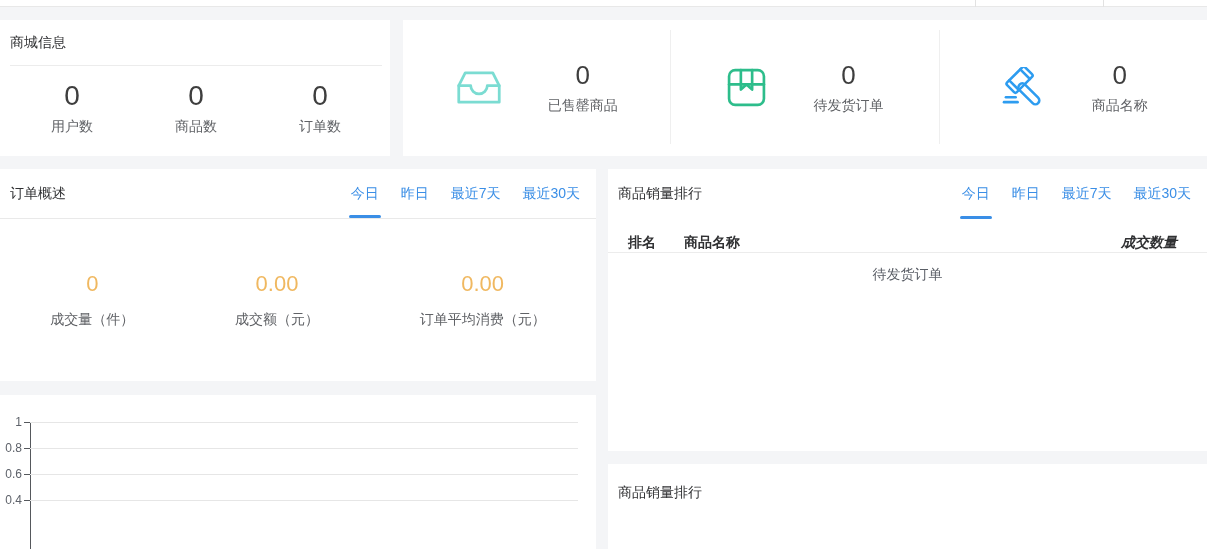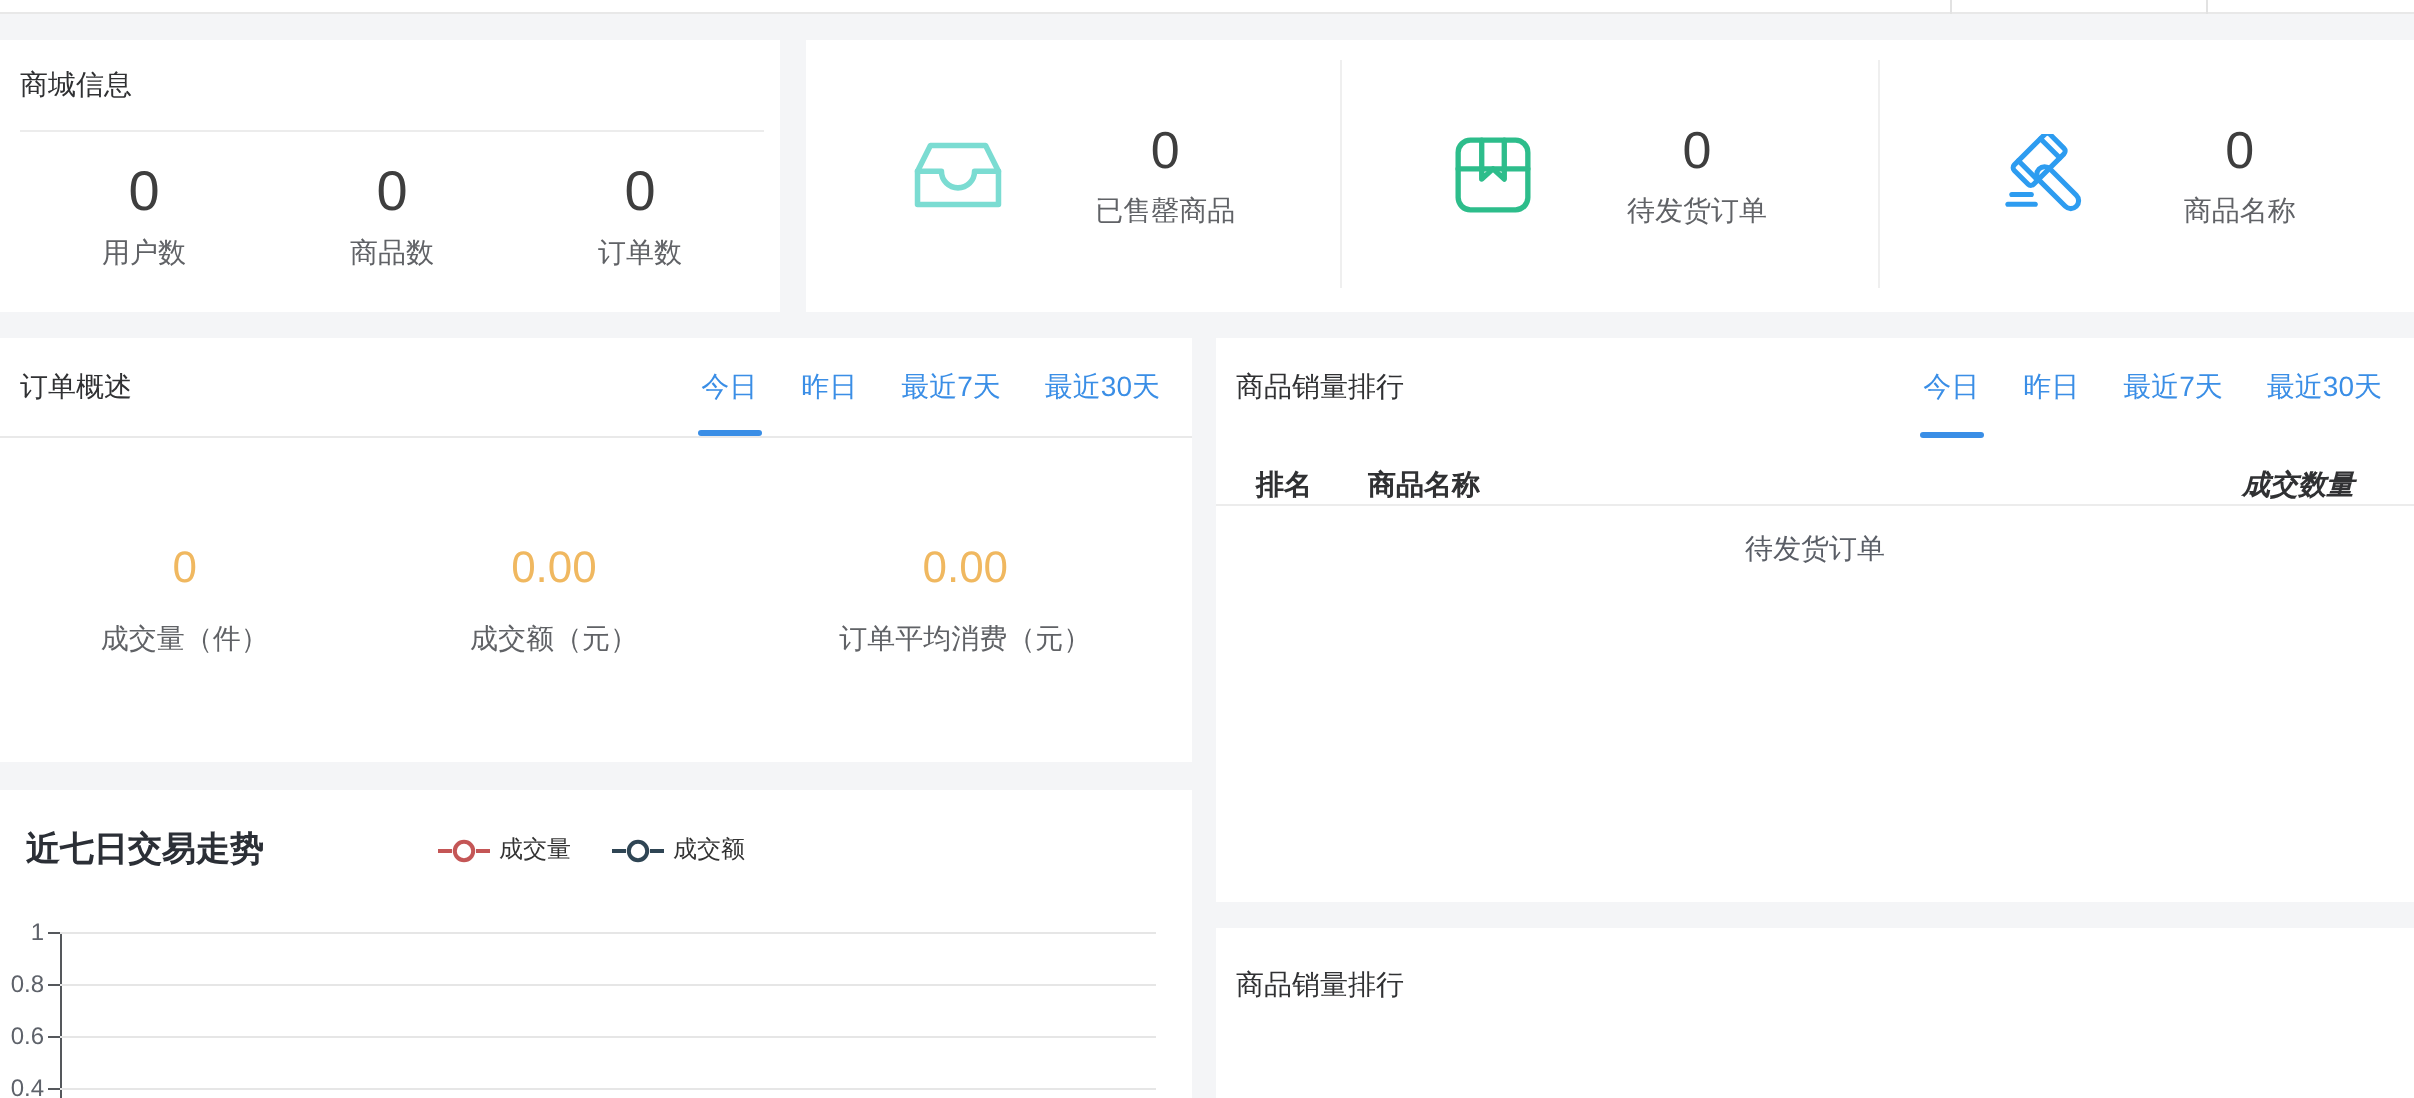--- a/index.html
+++ b/index.html
@@ -185,45 +185,20 @@
             <div class="lbl">成交额（元）</div>
           </div>
           <div class="ostat">
             <div class="num">0.00</div>
             <div class="lbl">订单平均消费（元）</div>
           </div>
         </div>
       </section>
 
       <section class="card chartcard">
-        <div class="chart-head">
-          <h3 class="chart-title">近七日交易走势</h3>
-          <div class="legend">
-            <div class="litem">
-              <svg width="26" height="12" viewBox="0 0 26 12">
-                <g stroke-width="2" fill="none" stroke="#c45656">
-                  <line x1="0" y1="6" x2="7" y2="6"></line>
-                  <circle cx="13" cy="6" r="4.6" fill="#fff"></circle>
-                  <line x1="19" y1="6" x2="26" y2="6"></line>
-                </g>
-              </svg>
-              <span class="ltext">成交量</span>
-            </div>
-            <div class="litem">
-              <svg width="26" height="12" viewBox="0 0 26 12">
-                <g stroke-width="2" fill="none" stroke="#2f4554">
-                  <line x1="0" y1="6" x2="7" y2="6"></line>
-                  <circle cx="13" cy="6" r="4.6" fill="#fff"></circle>
-                  <line x1="19" y1="6" x2="26" y2="6"></line>
-                </g>
-              </svg>
-              <span class="ltext">成交额</span>
-            </div>
-          </div>
-        </div>
         <div class="plot">
           <div class="vaxis"></div>
           <div class="gline" style="top:0"></div>
           <div class="gline" style="top:26px"></div>
           <div class="gline" style="top:52px"></div>
           <div class="gline" style="top:78px"></div>
           <div class="tick" style="top:0"></div>
           <div class="tick" style="top:26px"></div>
           <div class="tick" style="top:52px"></div>
           <div class="tick" style="top:78px"></div>

